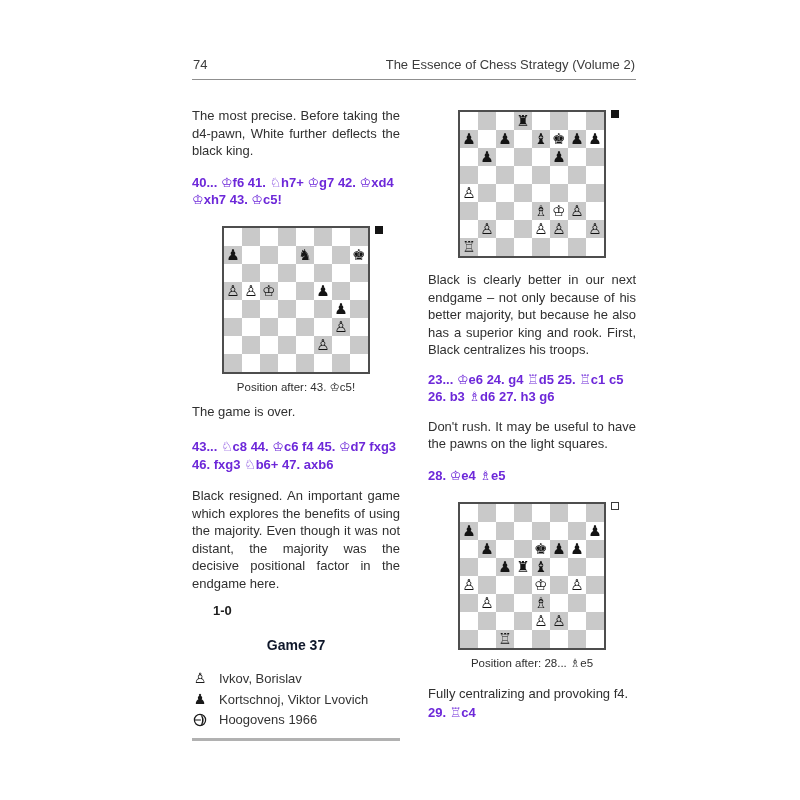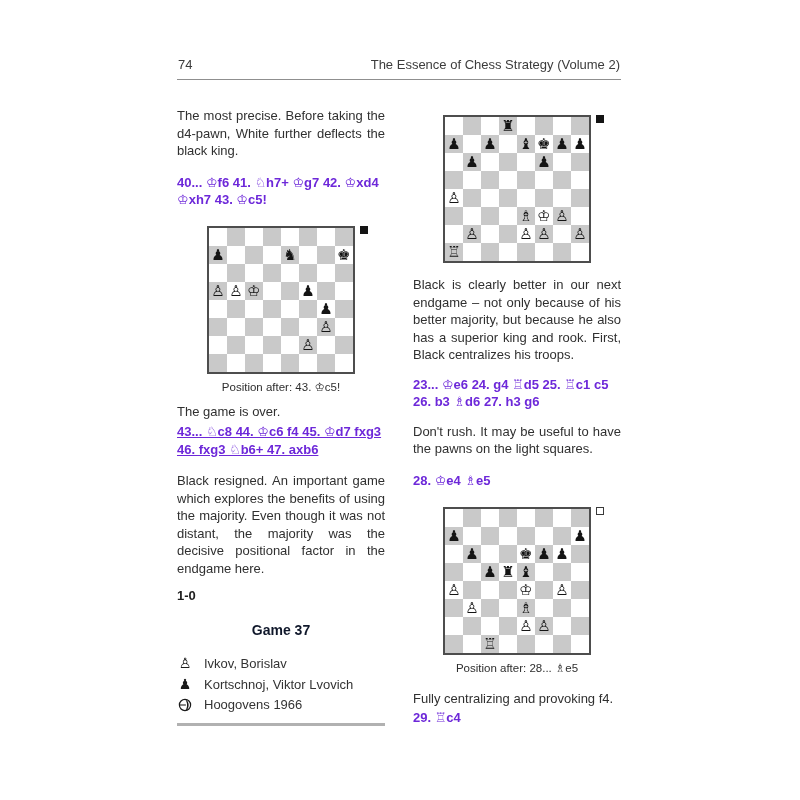--- a/index.html
+++ b/index.html
@@ -3,30 +3,30 @@
 <meta charset="utf-8">
 <style>
   * { margin: 0; padding: 0; box-sizing: border-box; }
   html, body { width: 800px; height: 800px; }
   body {
     background: #ffffff;
     font-family: "Liberation Sans", "DejaVu Sans", sans-serif;
     color: #303030;
   }
   .page { position: relative; width: 800px; height: 800px; overflow: hidden; background: #fff; }
-  .content { position: absolute; left: 177px; top: 57px; width: 444px; }
+  .content { position: absolute; left: 192px; top: 57px; width: 444px; }
 
   .page-header {
     display: flex; justify-content: space-between; align-items: baseline;
     font-size: 13px; color: #3c3c3c;
     padding: 0 1px 7px 1px;
     border-bottom: 1.5px solid #8f8f8f;
   }
 
-  .cols { display: flex; gap: 28px; margin-top: 27px; align-items: flex-end; }
+  .cols { display: flex; gap: 28px; margin-top: 27px; }
   .col { width: 212px; }
 
   p.body {
     font-size: 13px; line-height: 17.5px;
     text-align: justify; color: #303030;
   }
   .moves {
     font-size: 13px; line-height: 17.5px;
     font-weight: bold; color: #6d28d9;
     text-align: left;
@@ -58,23 +58,23 @@
   .caption {
     margin-top: 6px; font-size: 11.5px; color: #2e2e2e;
     text-align: center; white-space: nowrap;
     font-family: "Liberation Sans", "DejaVu Sans", sans-serif;
   }
 
   .mt-p1   { margin-top: 0; }
   .mt-m1   { margin-top: 14px; }
   .mt-d1   { margin-top: 17px; }
   .mt-go   { margin-top: 9px; }
-  .mt-m2   { margin-top: 3px; text-decoration: underline; }
+  .mt-m2   { margin-top: 18px; }
   .mt-p2   { margin-top: 14px; }
-  .mt-res  { margin-top: 11px; }
+  .mt-res  { margin-top: 11px; margin-left: 21px; }
   .mt-gh   { margin-top: 19px; }
   .mt-pl   { margin-top: 17px; }
   .mt-sep  { margin-top: 11px; }
 
   .mt-d2   { margin-top: 3px; }
   .mt-p3   { margin-top: 13px; }
   .mt-m3   { margin-top: 12px; }
   .mt-p4   { margin-top: 12px; }
   .mt-m4   { margin-top: 14px; }
   .mt-d3   { margin-top: 18px; }

